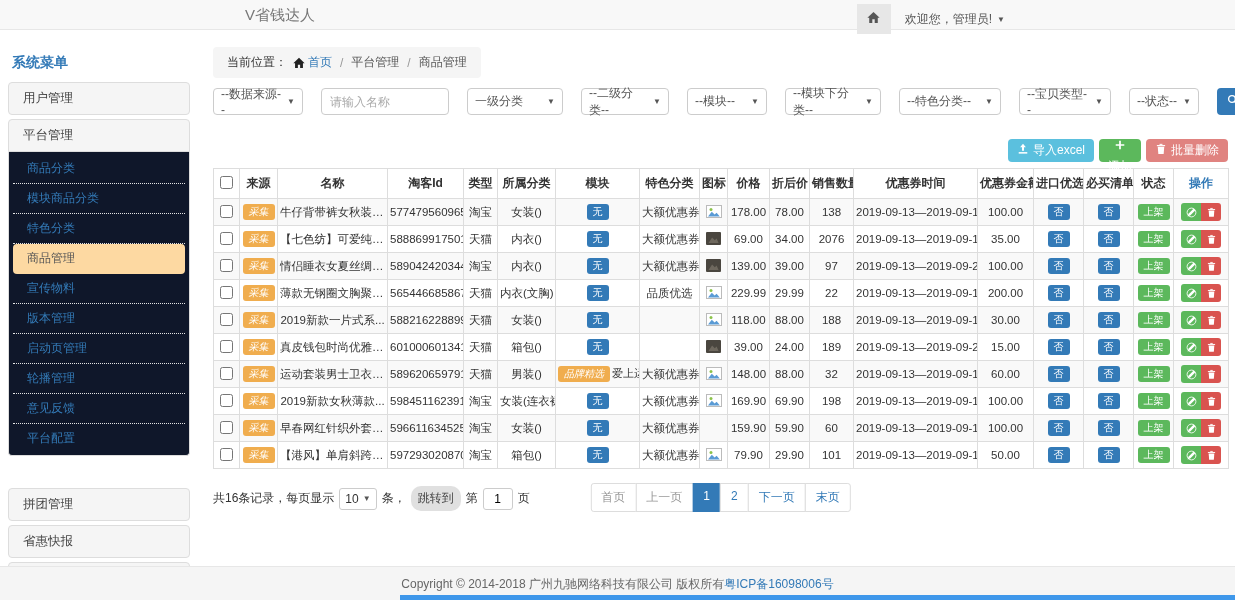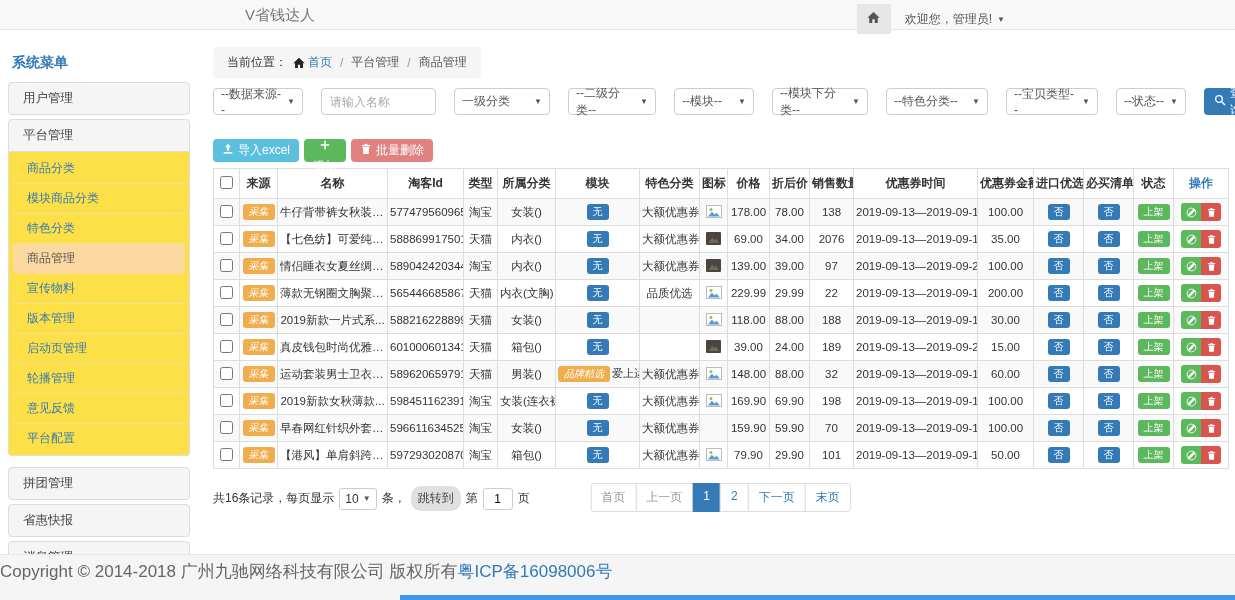--- a/index.html
+++ b/index.html
@@ -13,21 +13,21 @@
   .home-box { width:34px; height:30px; background:#e7e7e7; display:flex; align-items:center; justify-content:center; cursor:pointer; }
   .home-box svg { width:13px; height:13px; fill:#555; }
   .welcome { margin-left:14px; font-size:12px; color:#555; cursor:pointer; display:flex; align-items:center; }
   .caret-sm { font-size:8px; color:#555; margin-left:5px; }
 
   
   .sidebar { position:absolute; left:8px; top:40px; width:182px; z-index:1; }
   .sb-heading { color:#337ab7; font-weight:bold; font-size:14px; padding:14px 4px 10px 4px; }
   .panel { background:#f5f5f5; border:1px solid #ddd; border-radius:4px; margin-bottom:4px; padding:7px 14px; font-size:12.5px; color:#444; cursor:pointer; }
   .panel.expanded { border-radius:4px 4px 0 0; margin-bottom:0; }
-  .submenu { border:1px solid #ddd; border-top:none; border-radius:0 0 4px 4px; background:#fde047; margin-bottom:11px; padding:2px 0; }
+  .submenu { border:1px solid #ddd; border-top:none; border-radius:0 0 4px 4px; background:#0f172a; margin-bottom:32px; padding:2px 0; }
   .subitem { padding:6px 14px; font-size:12px; color:#337ab7; border-bottom:1px dotted #e5e5e5; cursor:pointer; margin:0 4px; }
   .subitem:last-child { border-bottom:none; }
   .subitem.active { background:#fdd9a2; color:#555; border-radius:4px; border-bottom-color:transparent; }
 
   
   .main { position:absolute; left:213px; top:47px; width:1015px; z-index:2; }
   .breadcrumb { display:inline-flex; align-items:center; background:#f5f5f5; border-radius:4px; padding:7px 14px; font-size:12px; color:#333; }
   .breadcrumb .bc-home-ic { display:inline-flex; margin:0 3px 0 6px; }
   .breadcrumb .bc-home-ic svg { width:12px; height:12px; fill:#222; }
   .bc-link { color:#337ab7; text-decoration:none; cursor:pointer; }
@@ -40,21 +40,21 @@
   .fselect .caret { font-size:8px; color:#555; margin-left:6px; }
   .finput { height:27px; border:1px solid #ccc; border-radius:4px; padding:0 8px; font-size:12px; color:#333; outline:none; }
   .finput::placeholder { color:#aaa; }
   .btn { height:27px; border:none; border-radius:4px; color:#fff; font-size:12px; padding:0 10px; display:inline-flex; align-items:center; gap:4px; cursor:pointer; font-family:inherit; }
   .btn svg { width:12px; height:12px; }
   .btn-primary { background:#337ab7; }
   .btn-info { background:#5bc0de; }
   .btn-success { background:#5cb85c;flex-direction:column; }
   .btn-danger-light { background:#e08380; }
 
-  .action-bar { margin-top:24px; display:flex; gap:5px; }
+  .action-bar { margin-top:24px; display:flex; justify-content:flex-end; gap:5px; }
   .action-bar .btn { height:23px; font-size:12px; padding:0 9px; }
 
   
   table.grid { margin-top:6px; width:1015px; border-collapse:collapse; table-layout:fixed; }
   table.grid th, table.grid td { border:1px solid #ddd; text-align:center; vertical-align:middle; overflow:hidden; white-space:nowrap; }
   table.grid th { font-size:12px; font-weight:bold; color:#333; padding:6px 2px; background:#fff; }
   table.grid th.th-ops { color:#337ab7; }
   table.grid td { font-size:11.5px; color:#333; padding:4px 2px; height:25px; }
   table.grid tbody tr:nth-child(odd) { background:#f9f9f9; }
   td.td-name { text-overflow:ellipsis; font-size:11px; }
@@ -80,21 +80,21 @@
   .page-input { width:30px; height:22px; border:1px solid #ccc; border-radius:3px; text-align:center; font-size:12px; outline:none; }
   .pager-group { position:absolute; left:50%; transform:translateX(-50%); top:0; display:inline-flex; }
   .pg-btn { border:1px solid #ddd; background:#fff; padding:5px 10px; margin-left:-1px; font-size:12px; cursor:pointer; }
   .pg-btn:first-child { border-radius:3px 0 0 3px; margin-left:0; }
   .pg-btn:last-child { border-radius:0 3px 3px 0; }
   .pg-muted { color:#999; }
   .pg-link { color:#337ab7; }
   .pg-active { background:#337ab7; border-color:#337ab7; color:#fff; }
 
   
-  .footer { position:absolute; left:0; right:0; bottom:0; height:46px; background:#f5f5f5; border-top:1px solid #e7e7e7; z-index:5; line-height:34px; font-size:17px; color:#666; }
+  .footer { position:absolute; left:0; right:0; bottom:0; height:34px; background:#f5f5f5; border-top:1px solid #e7e7e7; z-index:5; text-align:center; line-height:34px; font-size:12px; color:#666; }
   .footer .icp { color:#337ab7; text-decoration:none; cursor:pointer; }
   .bottom-strip { position:absolute; left:400px; right:0; bottom:0; height:5px; background:#3e97ea; z-index:6; }
 </style>
 </head>
 <body>
 
 <div class="screen">
 
   <header class="topbar">
     <div class="brand">V省钱达人</div>
@@ -148,21 +148,21 @@
       <span class="bc-sep">/</span>
       <span class="bc-item">平台管理</span>
       <span class="bc-sep">/</span>
       <span class="bc-item">商品管理</span>
     </div>
 
     <div class="filter-bar">
       <div class="filter-mount" id="filter-mount"><div class="fselect" style="width: 90px;">
             <span>--数据来源--</span>
             <span class="caret">▼</span>
-          </div><input class="finput" type="text" placeholder="请输入名称" style="width: 115px;"><div class="fselect" style="width: 96px;">
+          </div><input class="finput" type="text" placeholder="请输入名称" style="width: 128px;"><div class="fselect" style="width: 96px;">
             <span>一级分类</span>
             <span class="caret">▼</span>
           </div><div class="fselect" style="width: 88px;">
             <span>--二级分类--</span>
             <span class="caret">▼</span>
           </div><div class="fselect" style="width: 80px;">
             <span>--模块--</span>
             <span class="caret">▼</span>
           </div><div class="fselect" style="width: 96px;">
             <span>--模块下分类--</span>
@@ -559,21 +559,21 @@
             <td><span class="badge badge-orange">采集</span></td>
             <td class="td-name">早春网红针织外套女春...</td>
             <td class="td-num">596611634525</td>
             <td>淘宝</td>
             <td>女装()</td>
             <td><span class="badge badge-blue">无</span></td>
             <td>大额优惠券</td>
             <td></td>
             <td>159.90</td>
             <td>59.90</td>
-            <td>70</td>
+            <td>60</td>
             <td class="td-date">2019-09-13—2019-09-17</td>
             <td>100.00</td>
             <td><span class="badge badge-blue">否</span></td>
             <td><span class="badge badge-blue">否</span></td>
             <td><span class="badge badge-green">上架</span></td>
             <td><button class="op-btn op-edit">
                 <svg viewBox="0 0 14 14">
                   <path d="M2 12l1.1-3.3L9.8 2l2.2 2.2-6.7 6.7z" fill="#fff"></path>
                   <circle cx="7" cy="7" r="5.6" fill="none" stroke="#fff" stroke-width="1.1"></circle>
                 </svg>

